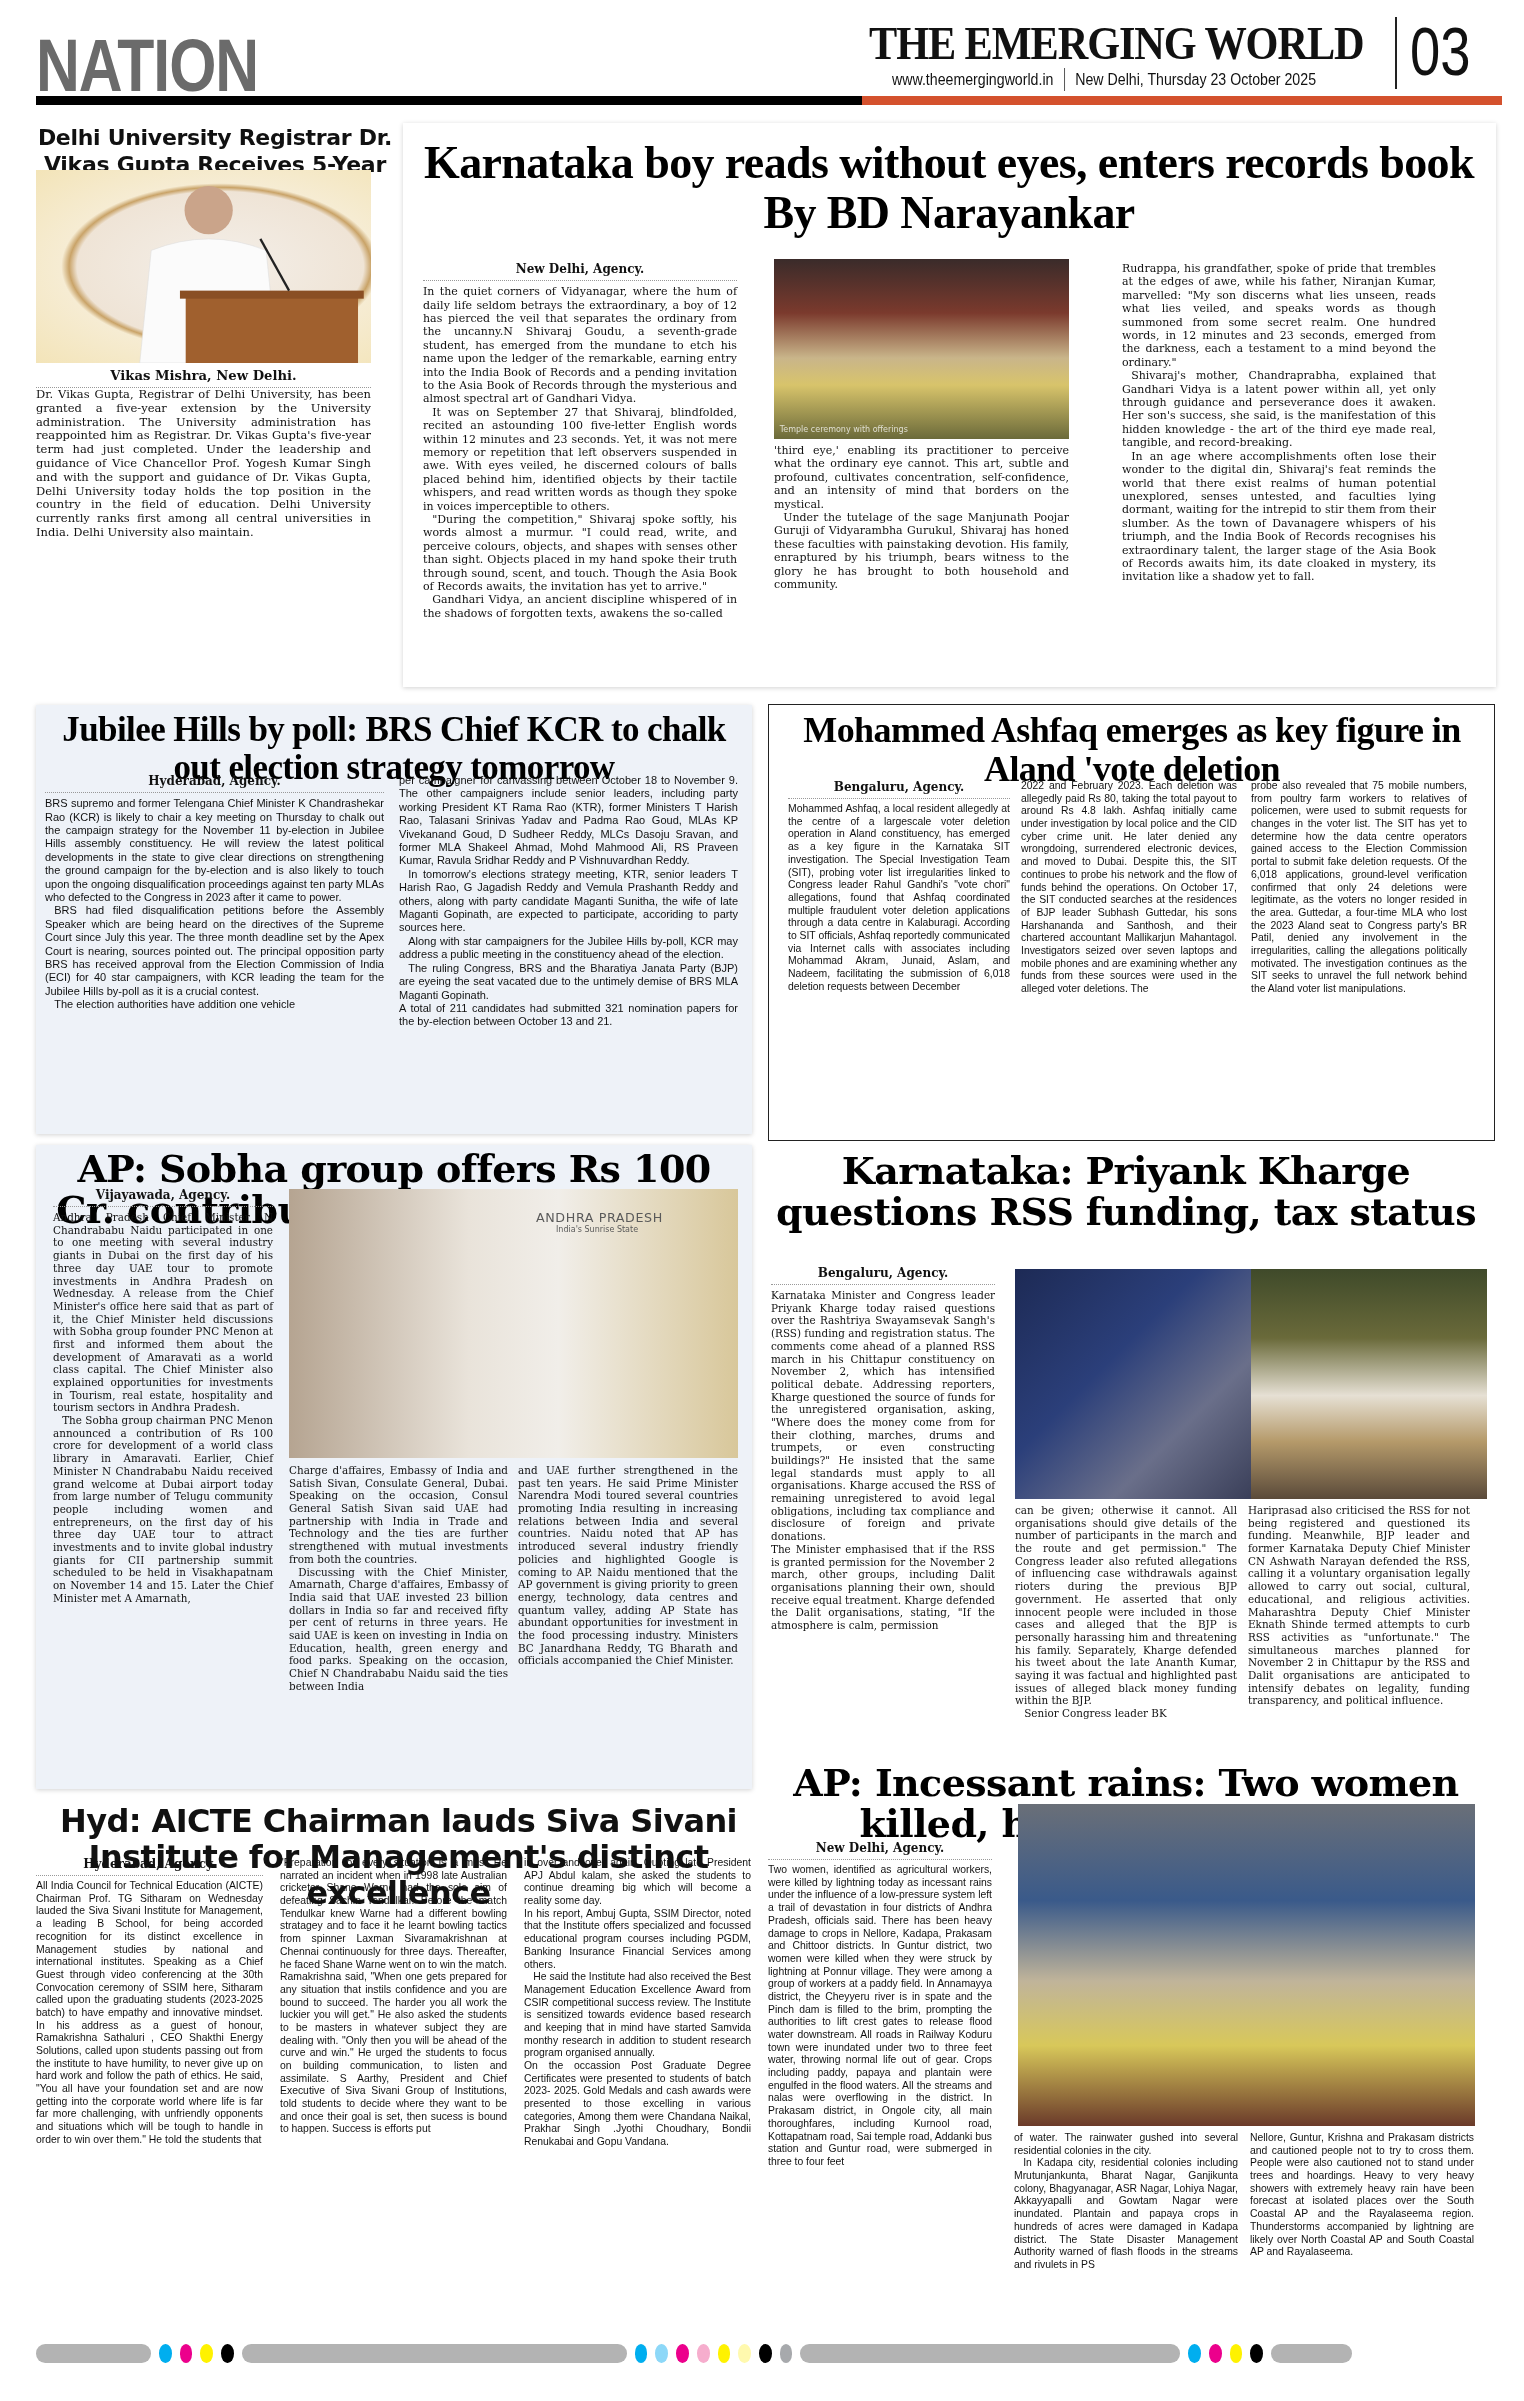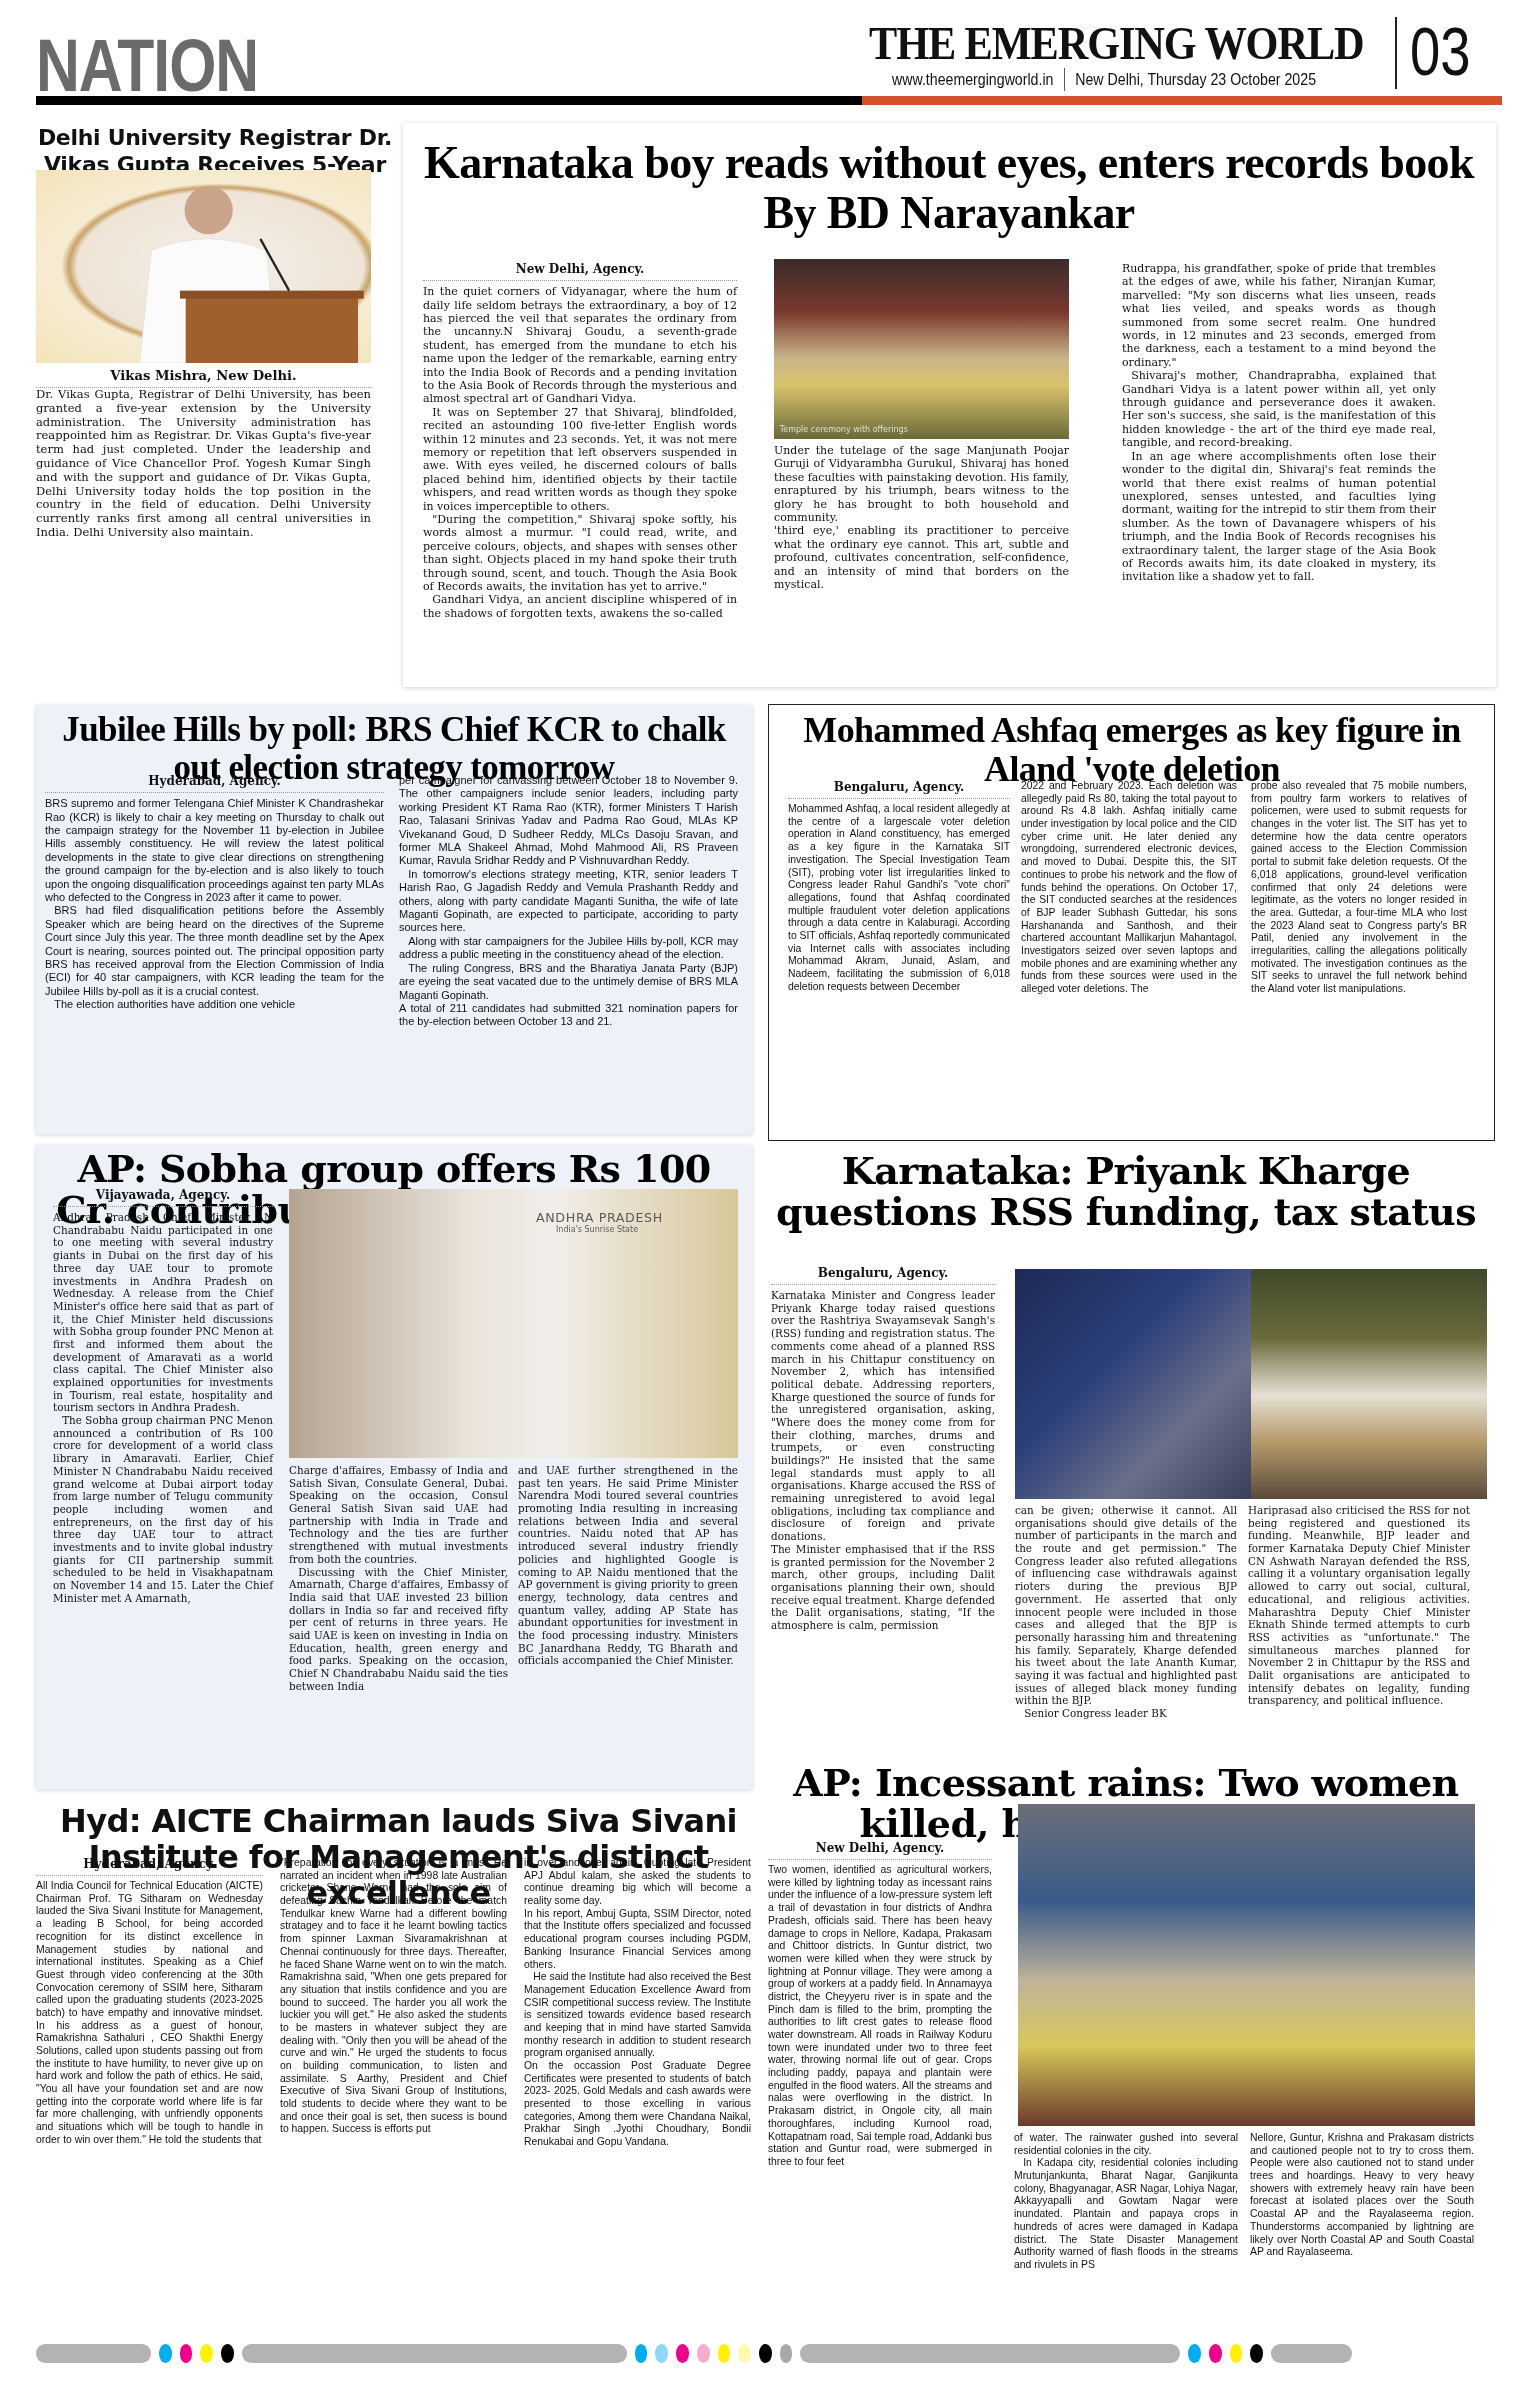--- a/index.html
+++ b/index.html
@@ -135,22 +135,22 @@
     <p>It was on September 27 that Shivaraj, blindfolded, recited an astounding 100 five-letter English words within 12 minutes and 23 seconds. Yet, it was not mere memory or repetition that left observers suspended in awe. With eyes veiled, he discerned colours of balls placed behind him, identified objects by their tactile whispers, and read written words as though they spoke in voices imperceptible to others.</p>
     <p>"During the competition," Shivaraj spoke softly, his words almost a murmur. "I could read, write, and perceive colours, objects, and shapes with senses other than sight. Objects placed in my hand spoke their truth through sound, scent, and touch. Though the Asia Book of Records awaits, the invitation has yet to arrive."</p>
     <p>Gandhari Vidya, an ancient discipline whispered of in the shadows of forgotten texts, awakens the so-called</p>
   </div>
 </div>
 <div class="photo a2-photo">
     <span class="lbl">Temple ceremony with offerings</span>
   </div>
 <div class="col a2-c2">
   <div class="body-text">
+    <p style="text-indent:0">'third eye,' enabling its practitioner to perceive what the ordinary eye cannot. This art, subtle and profound, cultivates concentration, self-confidence, and an intensity of mind that borders on the mystical.</p>
     <p>Under the tutelage of the sage Manjunath Poojar Guruji of Vidyarambha Gurukul, Shivaraj has honed these faculties with painstaking devotion. His family, enraptured by his triumph, bears witness to the glory he has brought to both household and community.</p>
-    <p style="text-indent:0">'third eye,' enabling its practitioner to perceive what the ordinary eye cannot. This art, subtle and profound, cultivates concentration, self-confidence, and an intensity of mind that borders on the mystical.</p>
   </div>
 </div>
 <div class="col a2-c3">
   <div class="body-text">
     <p>Rudrappa, his grandfather, spoke of pride that trembles at the edges of awe, while his father, Niranjan Kumar, marvelled: "My son discerns what lies unseen, reads what lies veiled, and speaks words as though summoned from some secret realm. One hundred words, in 12 minutes and 23 seconds, emerged from the darkness, each a testament to a mind beyond the ordinary."</p>
     <p>Shivaraj's mother, Chandraprabha, explained that Gandhari Vidya is a latent power within all, yet only through guidance and perseverance does it awaken. Her son's success, she said, is the manifestation of this hidden knowledge - the art of the third eye made real, tangible, and record-breaking.</p>
     <p>In an age where accomplishments often lose their wonder to the digital din, Shivaraj's feat reminds the world that there exist realms of human potential unexplored, senses untested, and faculties lying dormant, waiting for the intrepid to stir them from their slumber. As the town of Davanagere whispers of his triumph, and the India Book of Records recognises his extraordinary talent, the larger stage of the Asia Book of Records awaits him, its date cloaked in mystery, its invitation like a shadow yet to fall.</p>
   </div>
 </div>
 

